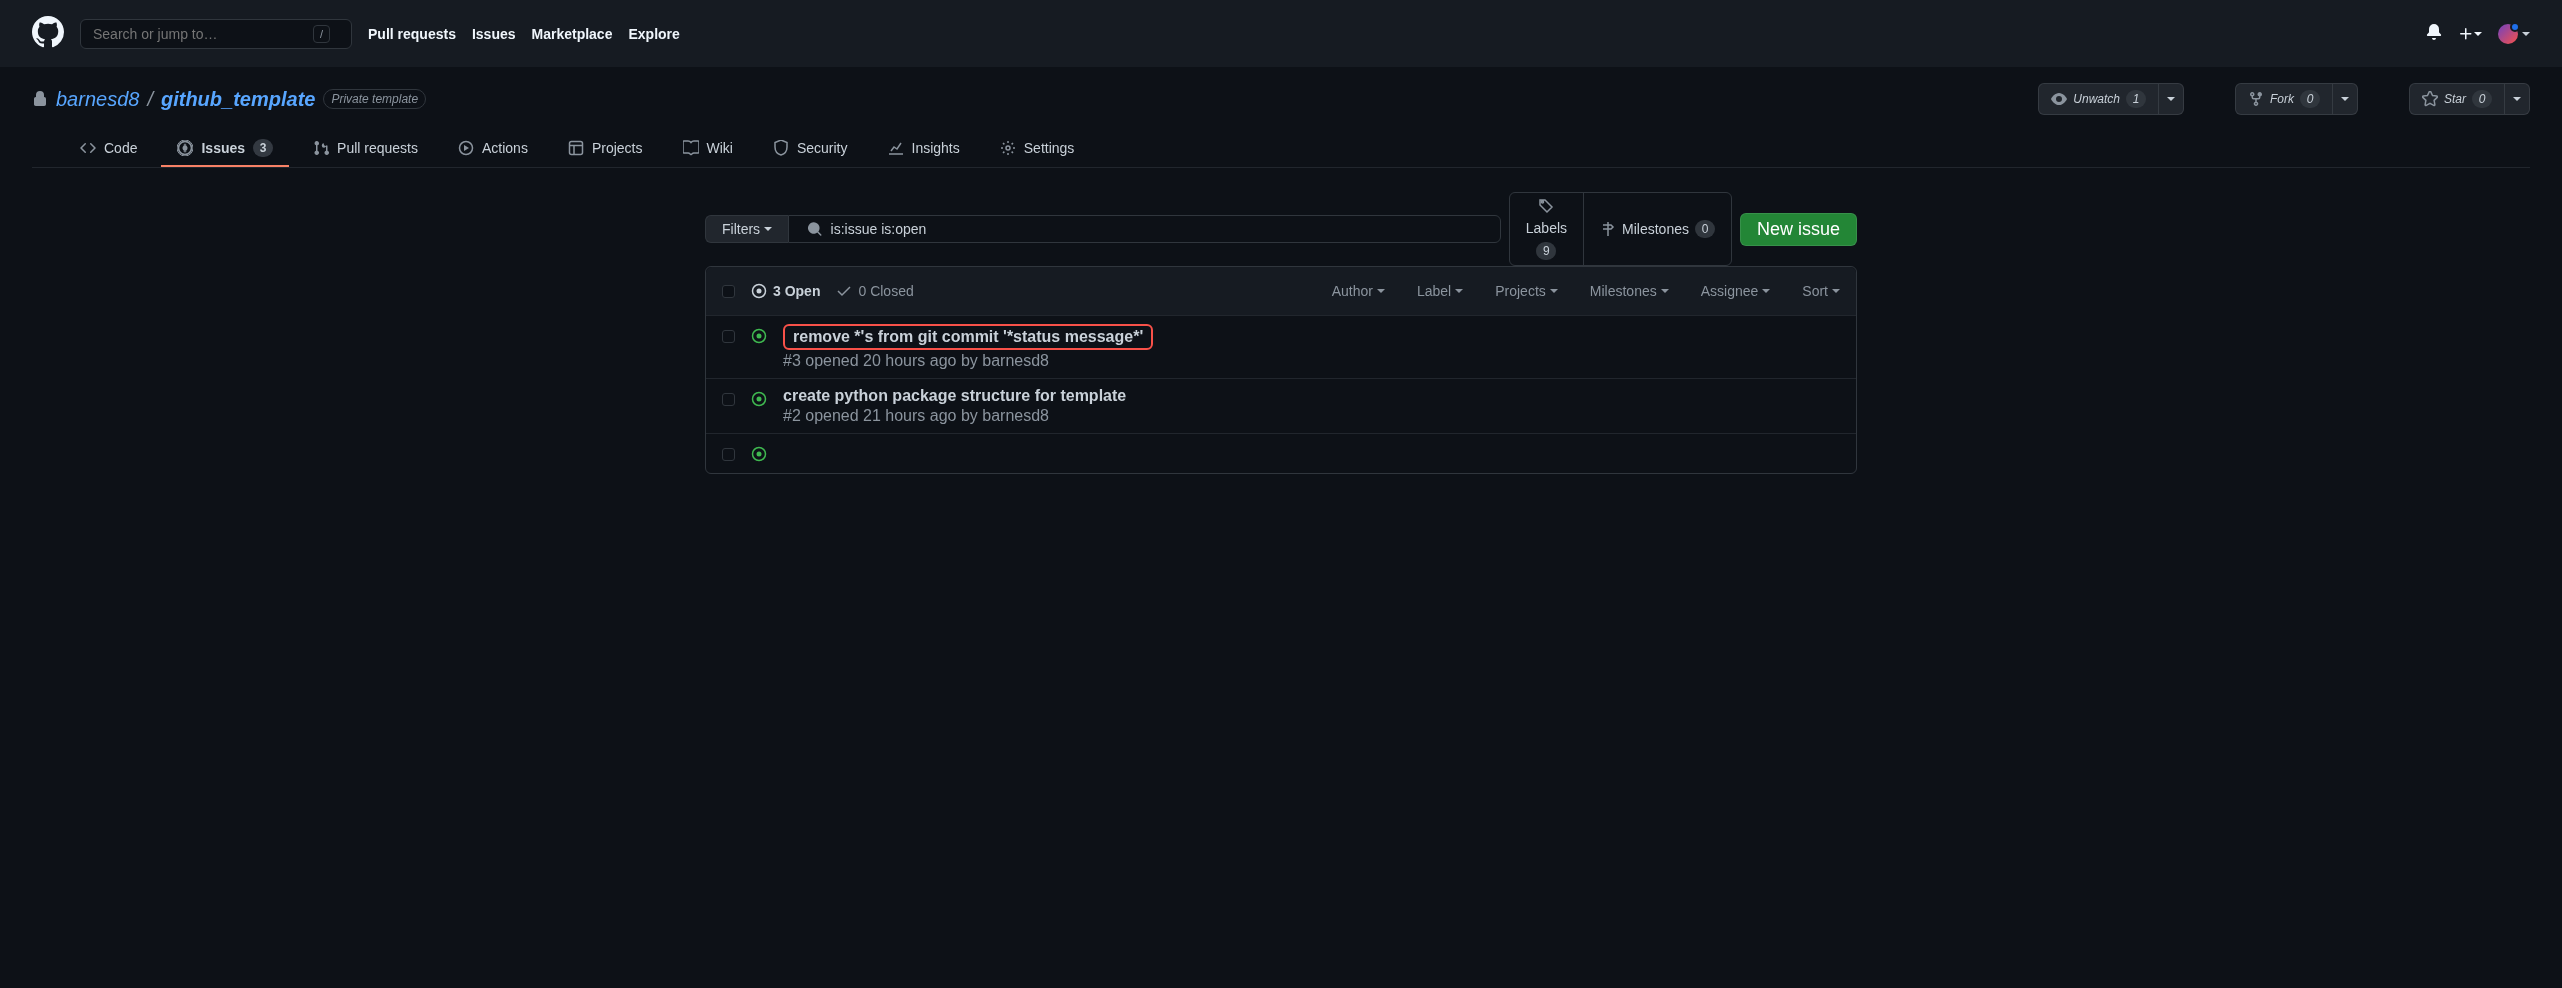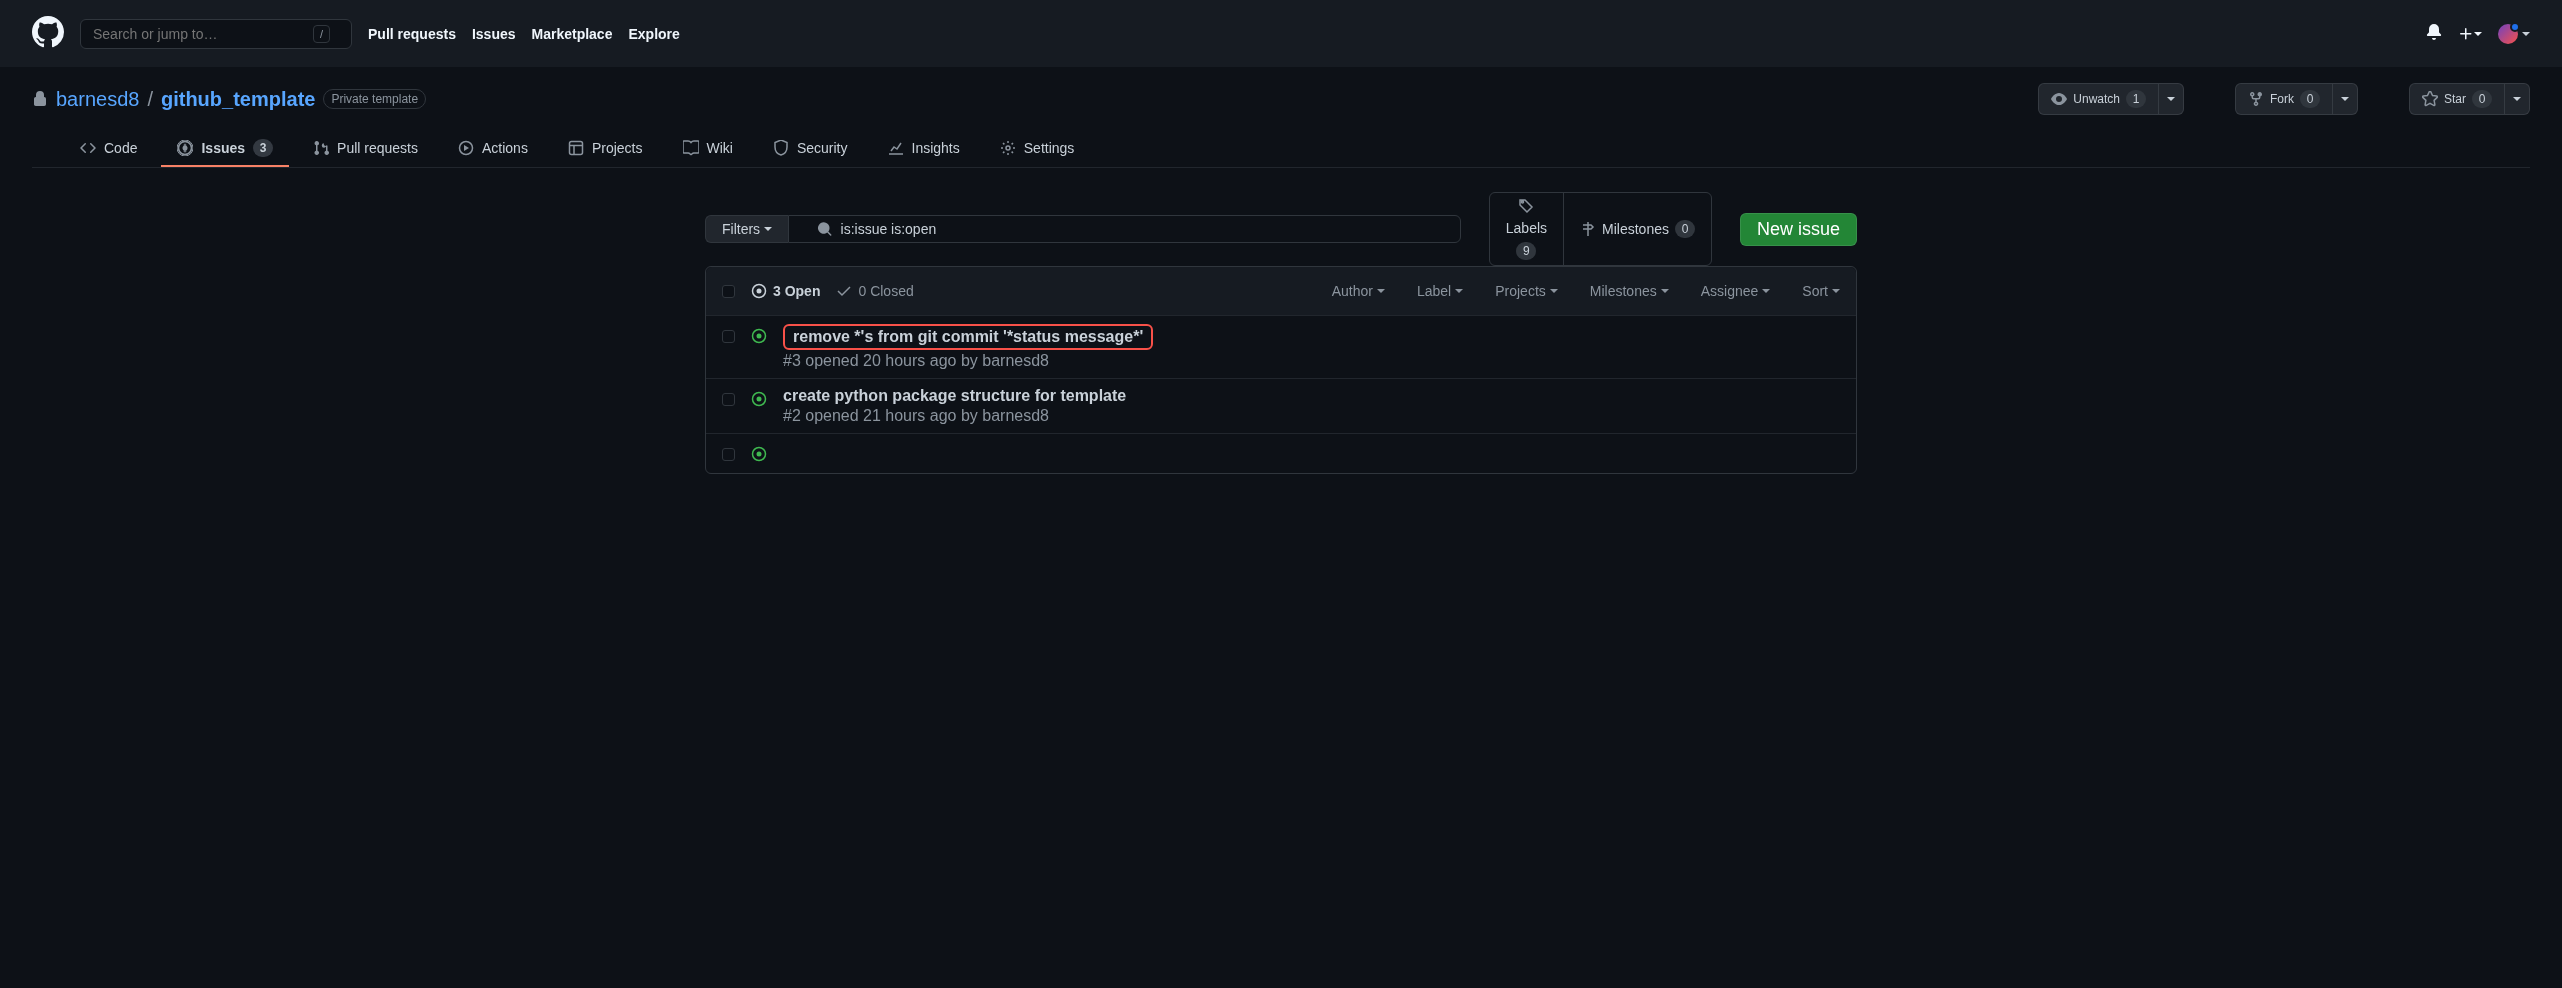--- a/index.html
+++ b/index.html
@@ -16,21 +16,21 @@
 .nav-links a { color: #f0f6fc; font-weight: 600; font-size: 14px; }
 .header-right { margin-left: auto; display: flex; align-items: center; gap: 16px; }
 .header-right svg { fill: #f0f6fc; }
 .plus-dd { display: flex; align-items: center; color: #f0f6fc; }
 .avatar { width: 20px; height: 20px; border-radius: 50%; background: linear-gradient(135deg,#6f42c1,#f85149); position: relative; }
 .avatar-dot { position: absolute; top: -2px; right: -2px; width: 10px; height: 10px; background: #1f6feb; border: 2px solid #161b22; border-radius: 50%; }
 .avatar-wrap { display: flex; align-items: center; gap: 4px; }
 
 
 .repo-head { padding: 16px 32px 0; }
-.repo-title-row { display: flex; align-items: center; gap: 8px; }
+.repo-title-row { display: flex; align-items: center; gap: 8px; font-style: italic; }
 .repo-title-row .owner, .repo-title-row .sep, .repo-title-row .repo { font-size: 20px; color: #58a6ff; }
 .repo-title-row .repo { font-weight: 600; }
 .repo-title-row .sep { color: #8b949e; }
 .badge-outline { border: 1px solid #30363d; border-radius: 2em; padding: 0 7px; font-size: 12px; color: #8b949e; line-height: 18px; }
 .repo-actions { margin-left: auto; display: flex; gap: 8px; }
 .btn-group { display: flex; padding-left: 43px; }
 .btn { display: flex; align-items: center; gap: 6px; padding: 5px 12px; background: #21262d; border: 1px solid rgba(240,246,252,0.1); color: #c9d1d9; font-size: 12px; font-weight: 500; border-radius: 6px; line-height: 20px; }
 .btn svg { fill: #8b949e; }
 .btn-group .btn:first-child { border-top-right-radius: 0; border-bottom-right-radius: 0; }
 .btn-group .btn.dd { border-top-left-radius: 0; border-bottom-left-radius: 0; border-left: 0; padding: 5px 8px; }
@@ -40,24 +40,24 @@
 .repo-nav { display: flex; gap: 8px; padding: 0 32px; margin-top: 16px; border-bottom: 1px solid #21262d; }
 .repo-nav .tab { display: flex; align-items: center; gap: 8px; padding: 8px 16px; color: #c9d1d9; font-size: 14px; border-bottom: 2px solid transparent; }
 .repo-nav .tab.selected { border-bottom-color: #f78166; font-weight: 600; }
 .repo-nav .tab svg { fill: #8b949e; }
 .counter { background: rgba(110,118,129,0.4); border-radius: 2em; padding: 0 6px; font-size: 12px; min-width: 20px; text-align: center; line-height: 18px; }
 
 
 .container { max-width: 1216px; margin: 0 auto; padding: 24px 32px; }
 
 
-.filter-row { display: flex; gap: 28px; align-items: center; }
+.filter-row { display: flex; gap: 8px; align-items: center; }
 .filter-input-group { display: flex; flex: 1; }
 .filter-btn { display: flex; align-items: center; gap: 4px; background: #21262d; border: 1px solid #30363d; border-right: 0; padding: 5px 16px; border-radius: 6px 0 0 6px; color: #c9d1d9; font-size: 14px; font-weight: 500; }
-.filter-input { flex: 1; display: flex; align-items: center; background: #0d1117; border: 1px solid #30363d; border-radius: 0 6px 6px 0; padding: 5px 28px; gap: 8px; }
+.filter-input { flex: 1; display: flex; align-items: center; background: #0d1117; border: 1px solid #30363d; border-radius: 0 6px 6px 0; padding: 5px 18px; gap: 8px; }
 .filter-input svg { fill: #8b949e; }
 .filter-input input { background: transparent; border: none; outline: none; color: #c9d1d9; font-size: 14px; width: 100%; }
 .label-milestone-group { display: flex; border: 1px solid #30363d; border-radius: 6px; overflow: hidden; }
 .label-milestone-group .seg { display: flex; align-items: center; gap: 6px; padding: 5px 16px; color: #c9d1d9; font-size: 14px; font-weight: 500; }
 .label-milestone-group .seg:first-child { border-right: 1px solid #30363d; flex-direction: column; }
 .label-milestone-group svg { fill: #8b949e; }
 .btn-primary { background: #238636; color: #fff; border: 1px solid rgba(240,246,252,0.1); padding: 5px 16px; border-radius: 6px; font-weight: 500; font-size: 18px; }
 
 
 .issues-box { border: 1px solid #30363d; border-radius: 6px; margin-top: 0; }

